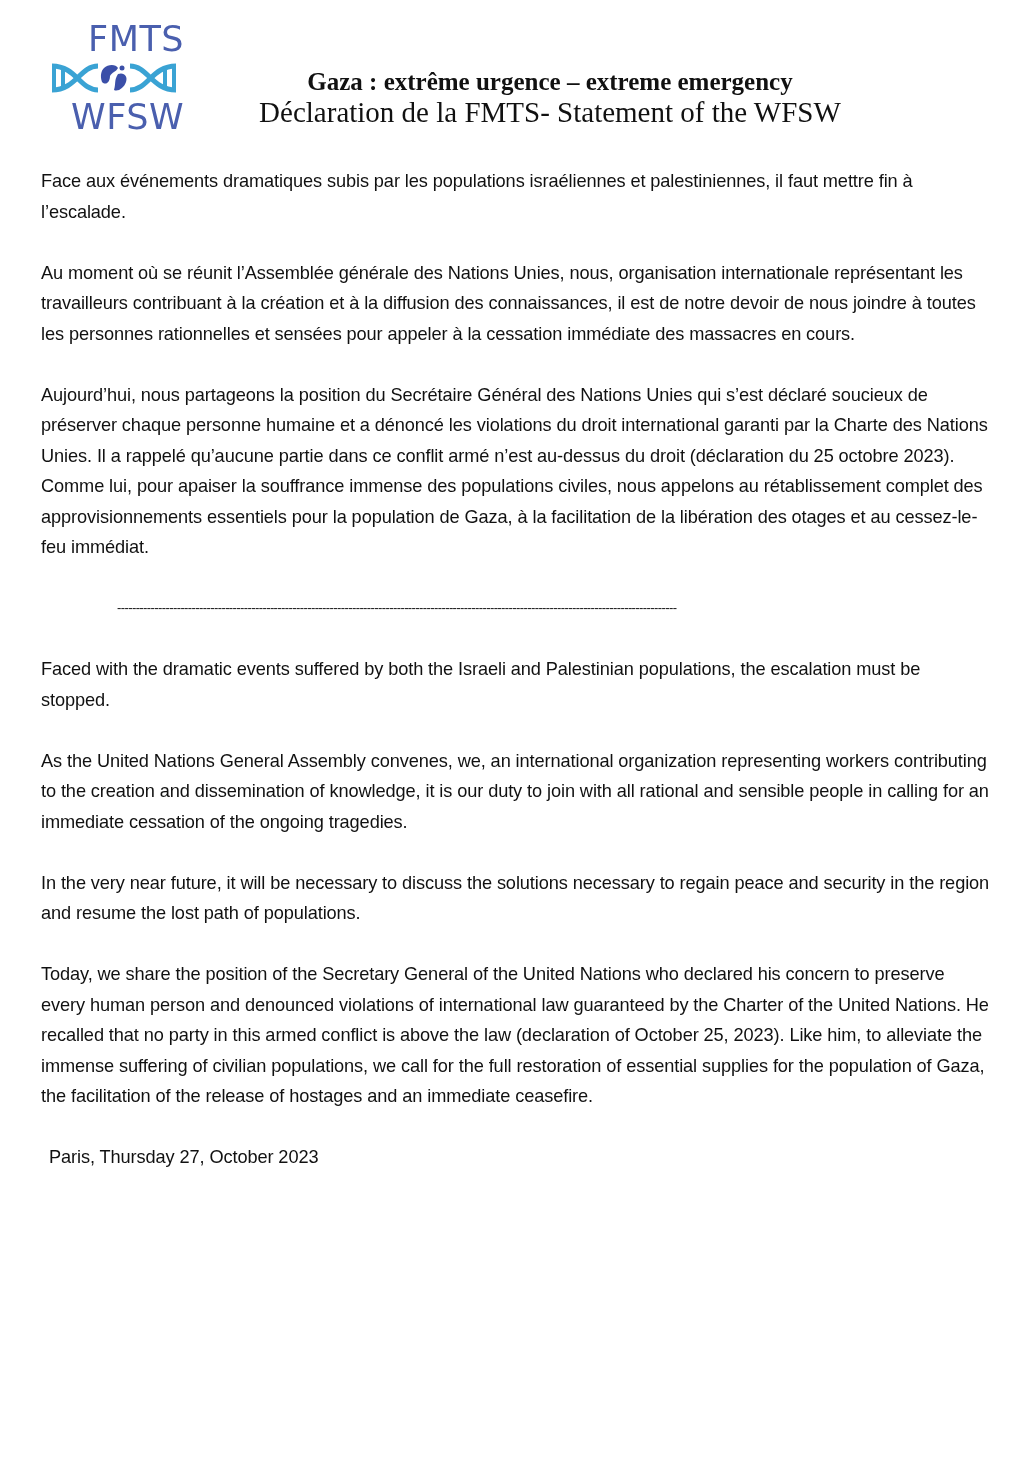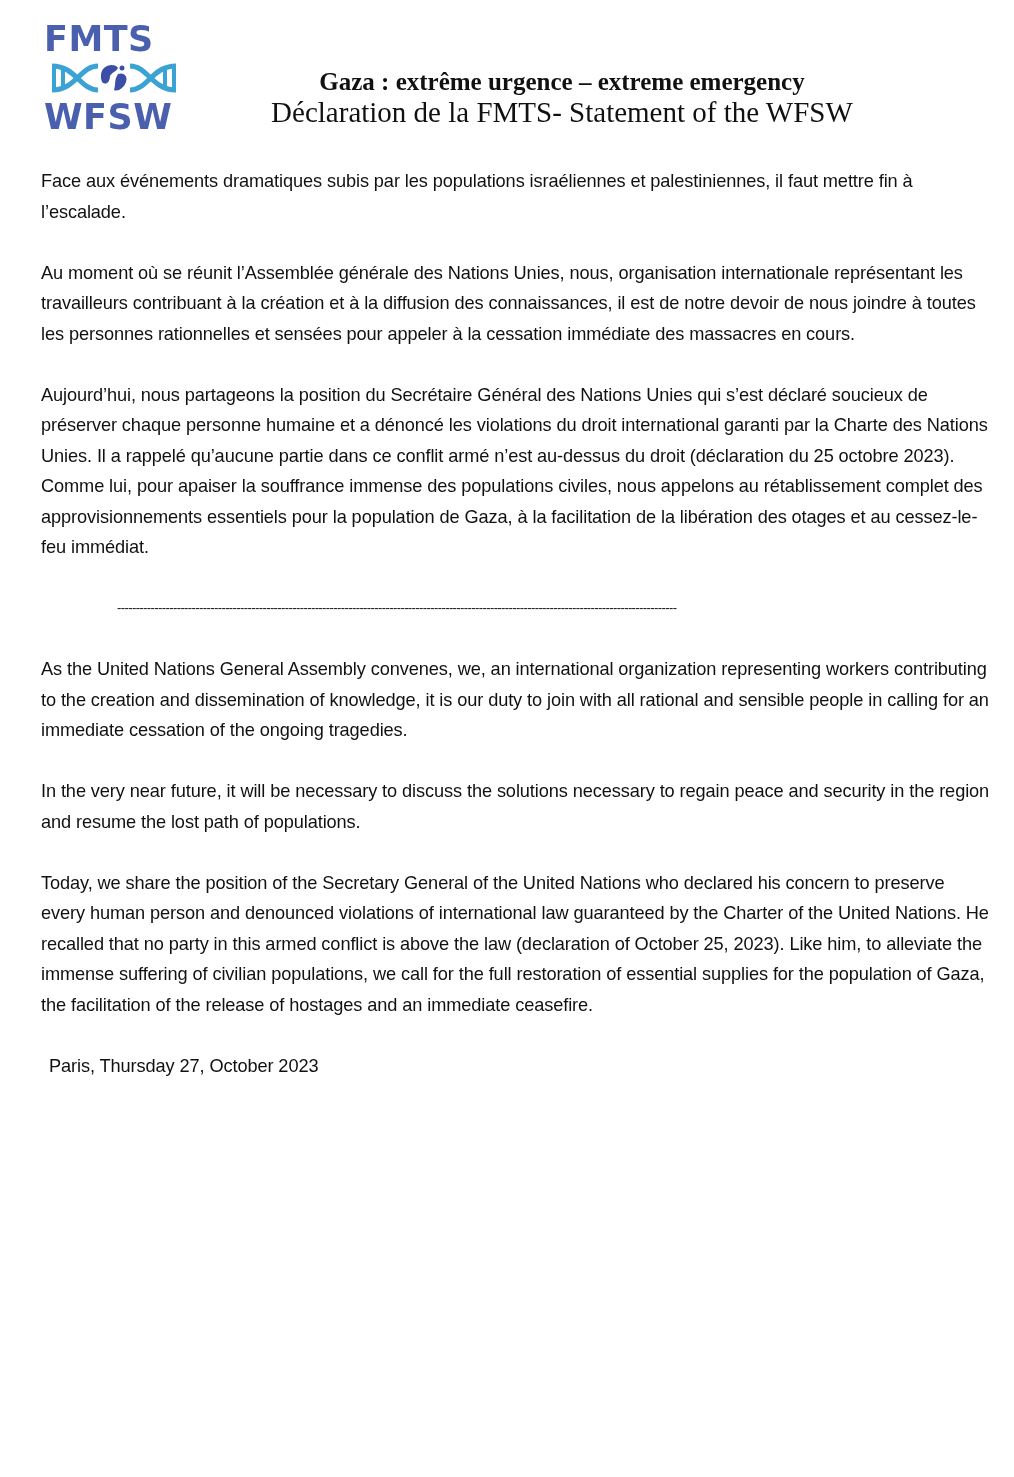--- a/index.html
+++ b/index.html
@@ -1,20 +1,20 @@
 <!DOCTYPE html>
 <html><head>
 <meta charset="utf-8">
 <style>
   html, body { margin: 0; padding: 0; background: #ffffff; }
   body { width: 1014px; height: 1477px; position: relative; overflow: hidden; color: #111; }
   .logo { position: absolute; left: 44px; top: 20px; width: 140px; height: 118px; }
-  .logo .t { font-family: "DejaVu Sans", sans-serif; color: #4a5fae; font-size: 35px; text-align: left; line-height: 38px; letter-spacing: 0.5px; font-weight: bold; }
+  .logo .t { font-family: "DejaVu Sans", sans-serif; color: #4a5fae; font-size: 35px; text-align: right; line-height: 38px; letter-spacing: 0.5px; }
   .logo .mid { height: 40px; display: flex; justify-content: center; align-items: center; }
-  .header { position: absolute; left: 252px; top: 66px; width: 620px; text-align: center; font-family: "Liberation Serif", serif; }
+  .header { position: absolute; left: 240px; top: 66px; width: 620px; text-align: center; font-family: "Liberation Serif", serif; }
   .header .title { font-weight: bold; font-size: 25px; line-height: 31px; }
   .header .subtitle { font-size: 29px; line-height: 31px; }
   .body-text { position: absolute; left: 41px; top: 166px; width: 950px; font-family: "Liberation Sans", sans-serif; font-size: 18.2px; line-height: 30.5px; letter-spacing: -0.1px; }
   .body-text p { margin: 0 0 30.5px 0; }
   .sep { text-align: left; padding-left: 76px; margin: 0 0 30.5px 0; letter-spacing: -0.6px; font-size: 13px; height: 30.5px; line-height: 30.5px; overflow: hidden; white-space: nowrap; }
   .sig p { margin: 8px; }
 </style>
 </head>
 <body>
 
@@ -49,20 +49,21 @@
 </div>
 
 <div class="body-text">
   <section>
     <p>Face aux événements dramatiques subis par les populations israéliennes et palestiniennes, il faut mettre fin à l’escalade.</p>
     <p>Au moment où se réunit l’Assemblée générale des Nations Unies, nous, organisation internationale représentant les travailleurs contribuant à la création et à la diffusion des connaissances, il est de notre devoir de nous joindre à toutes les personnes rationnelles et sensées pour appeler à la cessation immédiate des massacres en cours.</p>
     <p>Aujourd’hui, nous partageons la position du Secrétaire Général des Nations Unies qui s’est déclaré soucieux de préserver chaque personne humaine et a dénoncé les violations du droit international garanti par la Charte des Nations Unies. Il a rappelé qu’aucune partie dans ce conflit armé n’est au-dessus du droit (déclaration du 25 octobre 2023). Comme lui, pour apaiser la souffrance immense des populations civiles, nous appelons au rétablissement complet des approvisionnements essentiels pour la population de Gaza, à la facilitation de la libération des otages et au cessez-le-feu immédiat.</p>
   </section>
   <div class="sep">------------------------------------------------------------------------------------------------------------------------------------------------------</div>
   <section>
+    <p>Faced with the dramatic events suffered by both the Israeli and Palestinian populations, the escalation must be stopped.</p>
     <p>As the United Nations General Assembly convenes, we, an international organization representing workers contributing to the creation and dissemination of knowledge, it is our duty to join with all rational and sensible people in calling for an immediate cessation of the ongoing tragedies.</p>
     <p>In the very near future, it will be necessary to discuss the solutions necessary to regain peace and security in the region and resume the lost path of populations.</p>
     <p>Today, we share the position of the Secretary General of the United Nations who declared his concern to preserve every human person and denounced violations of international law guaranteed by the Charter of the United Nations. He recalled that no party in this armed conflict is above the law (declaration of October 25, 2023). Like him, to alleviate the immense suffering of civilian populations, we call for the full restoration of essential supplies for the population of Gaza, the facilitation of the release of hostages and an immediate ceasefire.</p>
   </section>
   <section class="sig">
     <p>Paris, Thursday 27, October 2023</p>
   </section>
 </div>
 
 </body></html>

